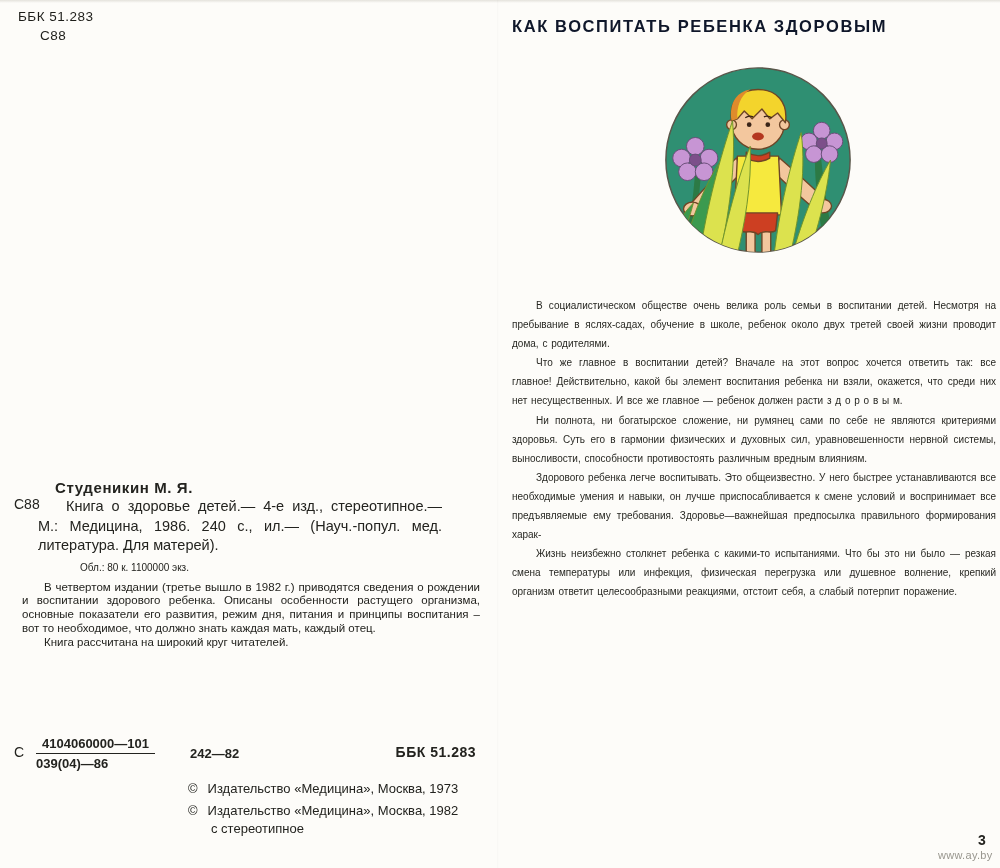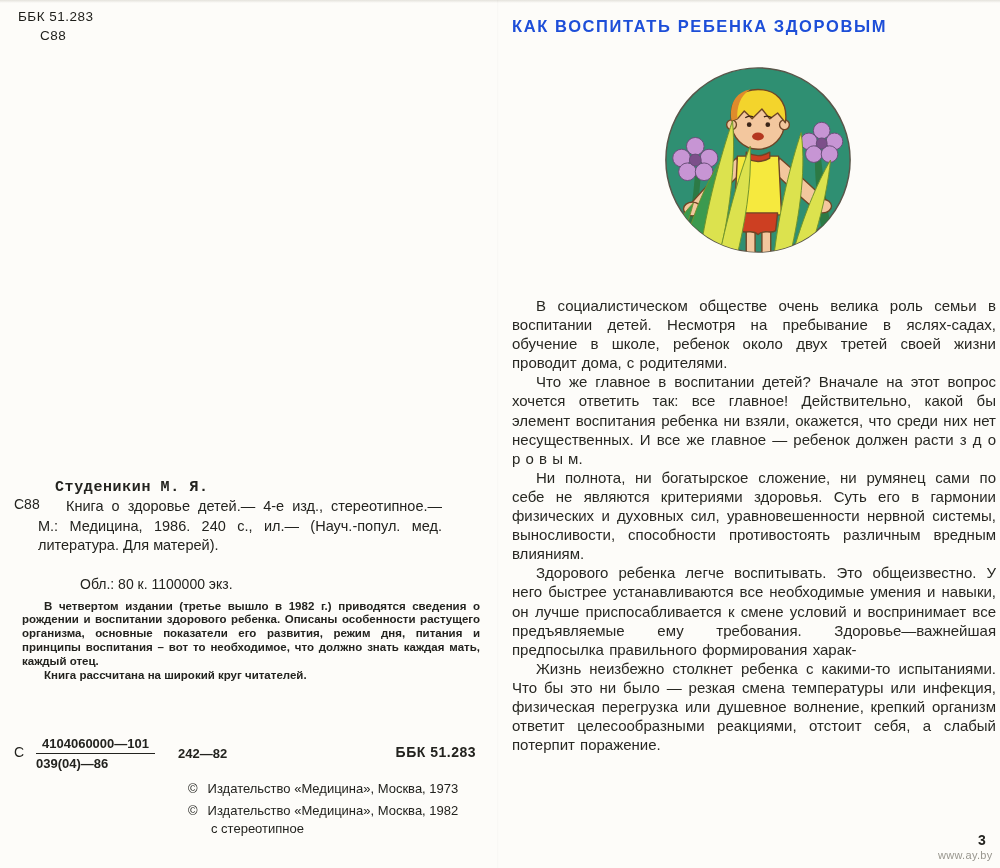--- a/index.html
+++ b/index.html
@@ -14,50 +14,50 @@
   .scan-edge-top { position:absolute; left:0; top:0; width:1000px; height:3px;
     background:linear-gradient(#e4e2dc,rgba(255,255,255,0)); }
   .page-gutter { position:absolute; left:497px; top:0; width:2px; height:868px;
     background:linear-gradient(90deg,rgba(0,0,0,0.025),rgba(0,0,0,0)); }
 
   
   .bbk-top { position:absolute; left:18px; top:9px; font-size:13.5px; letter-spacing:0.5px; color:#1e1e1a; }
   .bbk-top .l2 { display:block; margin-left:22px; margin-top:4px; }
 
   .catalog-card { position:absolute; left:14px; top:479px; width:466px; }
-  .cc-author { margin-left:41px; font-size:15px; font-weight:bold; letter-spacing:0.6px;font-family:Liberation Mono, monospace; }
+  .cc-author { margin-left:41px; font-size:15px; font-weight:bold; letter-spacing:0.6px; }
   .cc-index  { position:absolute; left:0; top:17px; font-size:14px; }
   .cc-entry  { margin-left:24px; width:404px; font-size:14.5px; line-height:19.5px;
                text-align:justify; text-indent:28px; margin-top:1px; }
-  .cc-cover  { margin-left:66px; margin-top:20px; font-size:14px; }
+  .cc-cover  { margin-left:66px; margin-top:6px; font-size:10px; }
   .cc-annotation { margin-left:8px; margin-top:8px; width:458px;
-               font-size:11.5px; line-height:13.9px; text-align:justify;font-weight:bold; }
+               font-size:11.5px; line-height:13.9px; text-align:justify; }
   .cc-annotation p { text-indent:22px; }
 
   .catalog-code { position:absolute; left:14px; top:736px; width:466px; height:36px; font-weight:bold; }
   .code-c { position:absolute; left:0; top:8px; font-size:14px; font-weight:normal; }
   .code-frac { position:absolute; left:22px; top:0; font-size:13px; text-align:left; }
   .code-frac .num { display:block; padding:0 6px 2px 6px; border-bottom:1.5px solid #23231f; }
   .code-frac .den { display:block; padding-top:2px; }
-  .code-suffix { position:absolute; left:164px; top:10px; font-size:13px; }
+  .code-suffix { position:absolute; left:176px; top:10px; font-size:13px; }
   .code-bbk { position:absolute; right:4px; top:8px; font-size:14px; letter-spacing:0.5px; }
 
   .copyrights { position:absolute; left:188px; top:781px; font-size:13px; }
   .copy-line { display:flex; align-items:flex-start; margin-bottom:7px; }
   .copy-sym { font-size:13px; margin-right:10px; }
   .copy-note { margin-left:23px; margin-top:-4px; }
 
   
   .chapter-title { position:absolute; left:512px; top:17px; width:483px;
-    font-size:16.5px; font-weight:bold; letter-spacing:1.6px; color:#1d4ed8; }
+    font-size:16.5px; font-weight:bold; letter-spacing:1.6px; color:#0f172a; }
 
   .vignette { position:absolute; left:660px; top:62px; width:196px; height:196px; }
 
   .body-text { position:absolute; left:512px; top:296px; width:484px;
-    font-size:15px; line-height:19.1px; text-align:justify; color:#282823;
+    font-size:10px; line-height:19.1px; text-align:justify; color:#282823;
     word-spacing:1px; }
   .body-text p { text-indent:24px; }
 
   .page-num { position:absolute; left:978px; top:832px; font-size:14px; font-weight:bold; }
   .watermark { position:absolute; left:938px; top:849px; font-size:11px; color:#98968e; letter-spacing:0.3px; }
 </style>
 </head>
 <body>
 
 <div class="scan-edge-top"></div>

